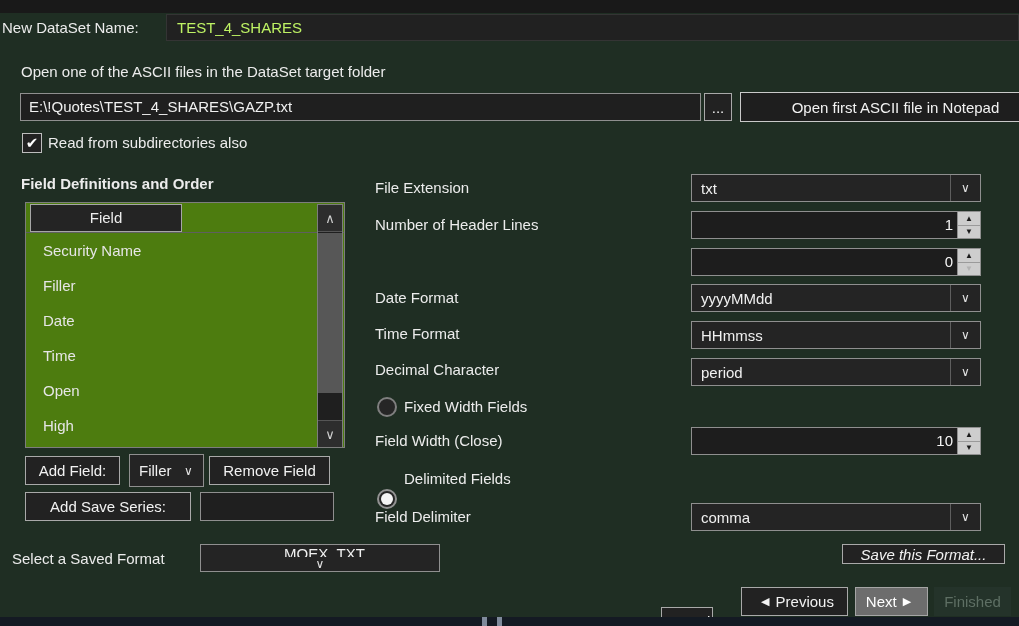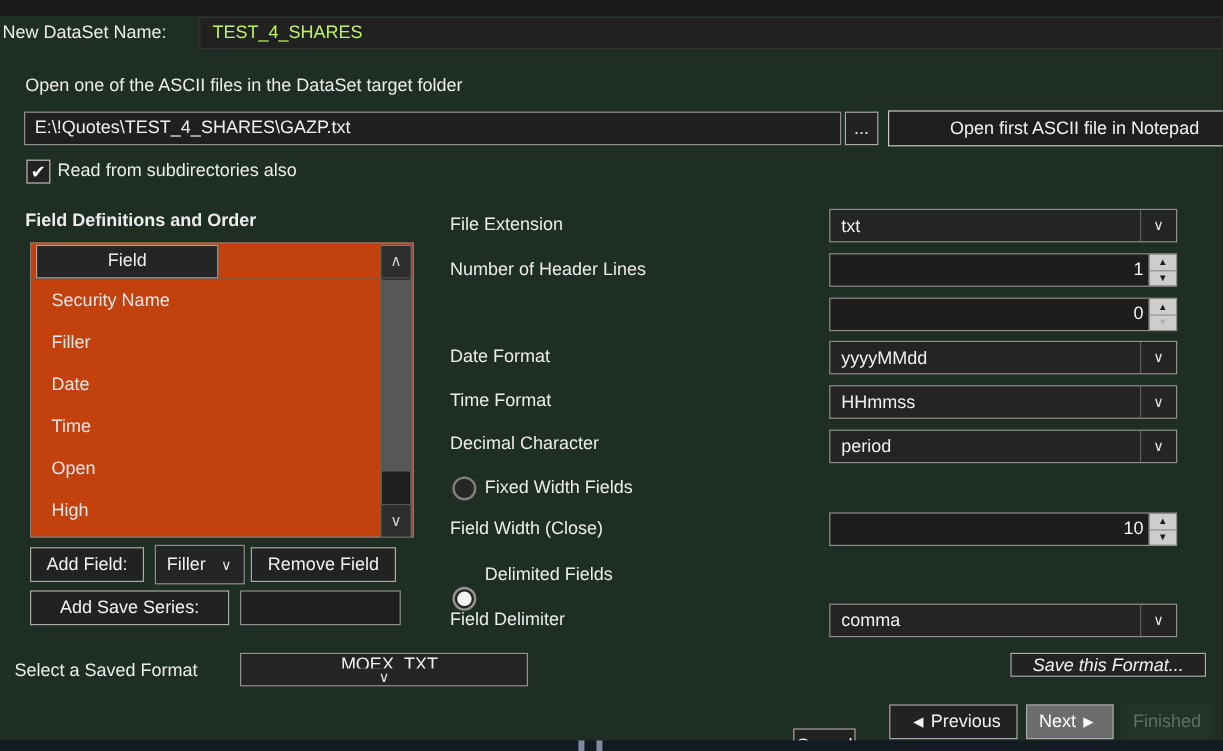--- a/index.html
+++ b/index.html
@@ -30,21 +30,21 @@
     white-space:nowrap; cursor:default;
   }
   .btn-bright { border-color:#c9c9c9; background:#1e1e1e; }
 
   
   .cb { width:20px; height:20px; background:#222; border:1px solid #bdbdbd;
         display:flex; align-items:center; justify-content:center;
         font-size:15px; color:#fff; }
 
   
-  .list { background:#c2410c; border:1px solid #7d7d7d; }
+  .list { background:#4d7c0f; border:1px solid #7d7d7d; }
   .list-hdr-cell { background:#242424; border:1px solid #a6a6a6; text-align:center;
                    line-height:26px; color:#ececec; }
   .hdr-underline { border-bottom:1px solid #5f5f5f; }
   .list-row { height:35px; line-height:35px; padding-left:17px; color:#e6e6e6; }
 
   
   .sbar { background:#1f1f1f; border:1px solid #7d7d7d; }
   .sbtn { height:27px; background:#2d2d2d; color:#cfcfcf; font-size:13px;
           display:flex; align-items:center; justify-content:center; }
   .sbtn.up { border-bottom:1px solid #555; }

